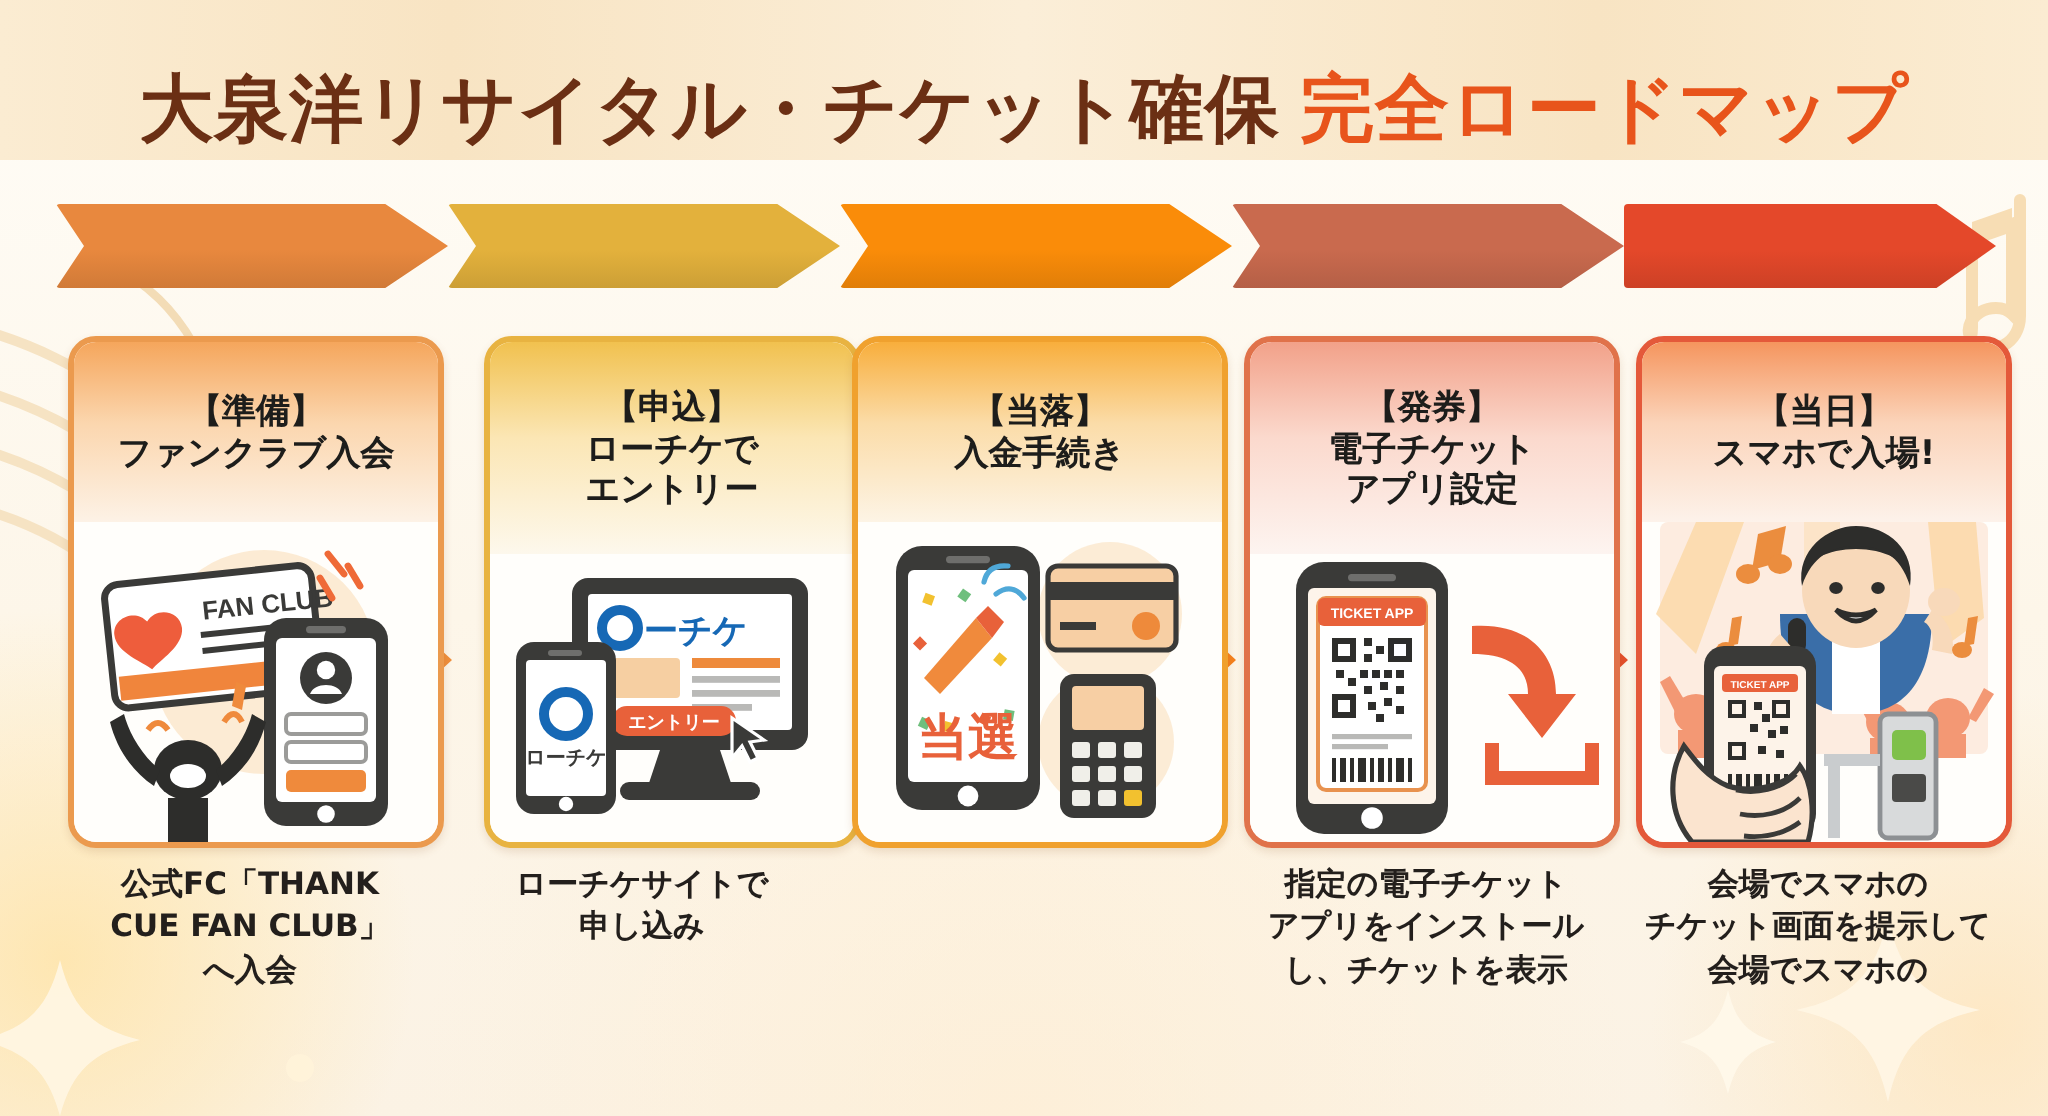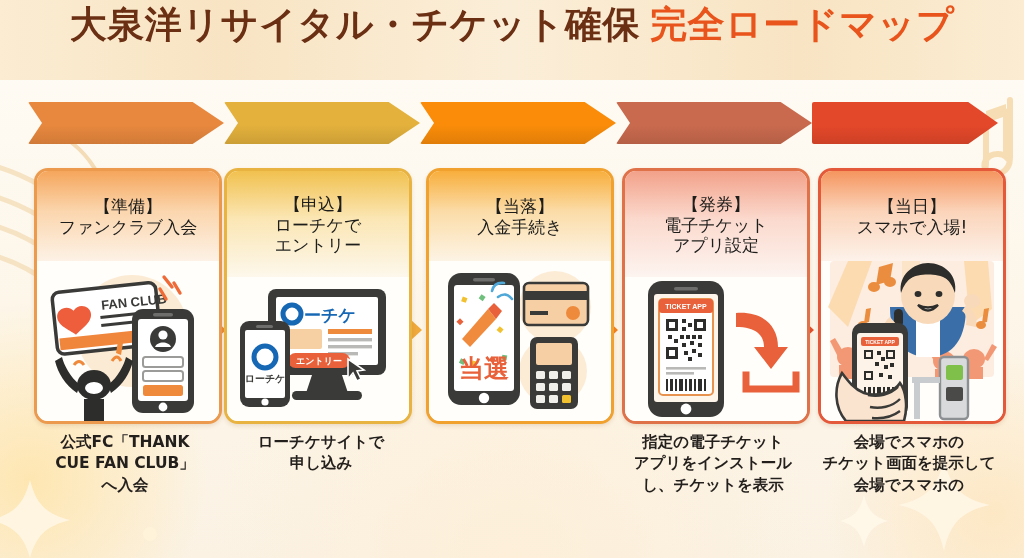--- a/index.html
+++ b/index.html
@@ -14,21 +14,21 @@
       radial-gradient(circle at 3% 86%, rgba(255,226,160,.75) 0%, rgba(255,226,160,0) 16%),
       radial-gradient(circle at 97% 92%, rgba(255,223,170,.55) 0%, rgba(255,223,170,0) 15%),
       radial-gradient(circle at 50% 100%, rgba(255,236,205,.5) 0%, rgba(255,236,205,0) 40%),
       linear-gradient(180deg,#fffdf8 0%,#fdf6e9 55%,#fbf2e4 100%);
   }
 
   
   .titlebar{
     position:absolute;left:0;top:0;width:1024px;height:80px;
     background:linear-gradient(90deg,#fbecd2 0%,#f8e4c3 22%,#fbeed8 50%,#f8e4c3 78%,#fbecd2 100%);
-    display:flex;align-items:flex-start;justify-content:center;
+    display:flex;align-items:flex-end;justify-content:center;
   }
   .title{
     font-size:37px;font-weight:700;letter-spacing:.5px;white-space:nowrap;
     font-family:"DejaVu Sans","Liberation Sans",sans-serif;
   }
   .title .t1{color:#6b2f14;}
   .title .t2{color:#e8541b;margin-left:10px;}
 
   
   .swirl{position:absolute;pointer-events:none;}
@@ -49,21 +49,21 @@
     position:absolute;top:0;width:182px;height:250px;
     border-radius:14px;border:3px solid #eb9a4e;
     background:#fffdf9;overflow:hidden;
     box-shadow:0 2px 4px rgba(140,90,40,.16);
     display:flex;flex-direction:column;
   }
   .card-head{
     height:84px;flex:0 0 auto;
     display:flex;flex-direction:column;align-items:center;justify-content:center;
     font-family:"DejaVu Sans","Liberation Sans",sans-serif;
-    font-weight:400;font-size:17px;line-height:1.22;color:#1d1d1b;text-align:center;
+    font-weight:700;font-size:17px;line-height:1.22;color:#1d1d1b;text-align:center;
     padding:4px 4px 2px;
   }
   .card-head.tall{height:100px;}
   .card-body{
     flex:1 1 auto;position:relative;background:#fffefb;
     display:flex;align-items:center;justify-content:center;overflow:hidden;
   }
   .card-body svg{display:block;}
 
   
@@ -193,21 +193,21 @@
           <ellipse cx="54" cy="127" rx="9" ry="6" fill="#ffffff"></ellipse>
           <g stroke="#ef8a3c" stroke-width="3" fill="none">
             <path d="M34 104 q5-7 10 0"></path>
               <path d="M72 100 q5-8 9 0"></path>
           </g>
           <path d="M76 92 l2-12 5 2 -2 12 z" fill="#ef8a3c"></path>
         </svg>
       </div>
     </div>
 
-    <div class="card" style="left:224px;border-color:#e8b341;">
+    <div class="card" style="left:242px;border-color:#e8b341;">
       <div class="card-head tall" style="background:linear-gradient(180deg,#f1c14f 0%,#fbe6b4 45%,#fdf8ec 100%);">
         <span>【申込】</span>
         <span>ローチケで</span>
         <span>エントリー</span>
       </div>
       <div class="card-body">
         <svg width="176" height="144" viewBox="0 0 176 144">
 
           <rect x="38" y="12" width="118" height="86" rx="8" fill="#3a3a38"></rect>
           <rect x="46" y="20" width="102" height="68" rx="2" fill="#ffffff"></rect>

